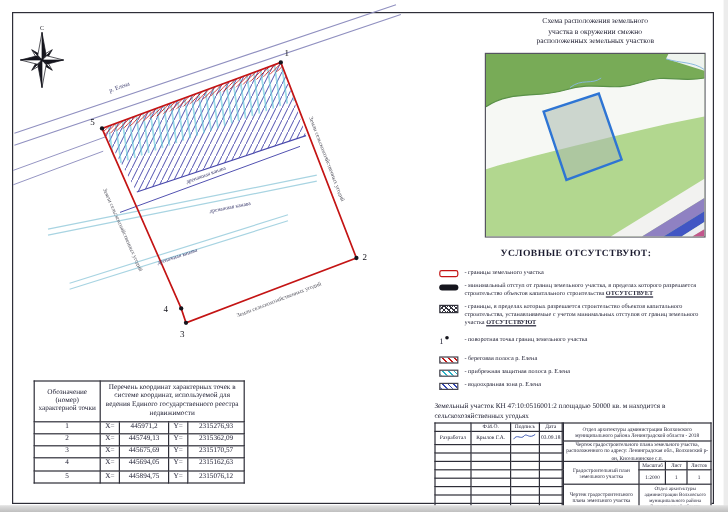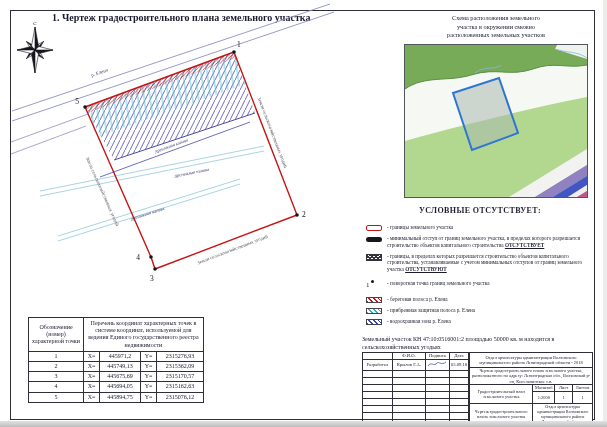--- a/index.html
+++ b/index.html
@@ -59,21 +59,20 @@
   .stamp .docname{font-size:4.8px;}
   .stamp .scaleval{font-size:5.4px;}
   .empty-cell{height:6px;}
 </style>
 </head>
 <body>
 
 <div class="page">
   <div class="frame"></div>
 
-  <div class="title">1. Чертеж градостроительного плана земельного участка</div>
 
   <svg class="plan-svg" viewBox="0 0 607 427">
     <defs>
       <pattern id="hWater" patternUnits="userSpaceOnUse" width="5" height="10">
         <line x1="0" y1="10" x2="5" y2="0" stroke="#4949ac" stroke-width="0.8"></line>
       </pattern>
       <pattern id="hCyan" patternUnits="userSpaceOnUse" width="6" height="12" patternTransform="rotate(-8)">
         <line x1="3" y1="0" x2="3" y2="12" stroke="#5fc8dc" stroke-width="0.9"></line>
       </pattern>
       <pattern id="hRed" patternUnits="userSpaceOnUse" width="3.5" height="3.5">
@@ -168,21 +167,21 @@
       <polygon points="104,152 182,104 182,120 130,152" fill="#f2f2f0"></polygon>
       <polygon points="130,152 182,120 182,131 148,152" fill="#8f81c2"></polygon>
       <polygon points="148,152 182,131 182,140 163,152" fill="#4156c4"></polygon>
       <polygon points="163,152 182,140 182,146 172,152" fill="#eceef2"></polygon>
       <polygon points="172,152 182,146 182,152" fill="#c2558c"></polygon>
       <polygon points="48,48 94,33 113,88 67,105" fill="rgba(170,185,175,0.55)" stroke="#2e75d4" stroke-width="2"></polygon>
     </svg>
   </div>
 
   <div class="legend">
-    <div class="lg-title">УСЛОВНЫЕ ОТСУТСТВУЕТ:</div>
+    <div class="lg-title">УСЛОВНЫЕ ОТСУТСТВУЮТ:</div>
 
     <div class="lg-item">
       <div class="lg-icon icon-parcel"></div>
       <div class="txt"><span>- границы земельного участка</span></div>
     </div>
 
     <div class="lg-item">
       <div class="lg-icon icon-offset"></div>
       <div class="txt"><span>- минимальный отступ от границ земельного участка, в пределах которого разрешается строительство объектов капитального строительства </span><span class="bu">ОТСУТСТВУЕТ</span></div>
     </div>

